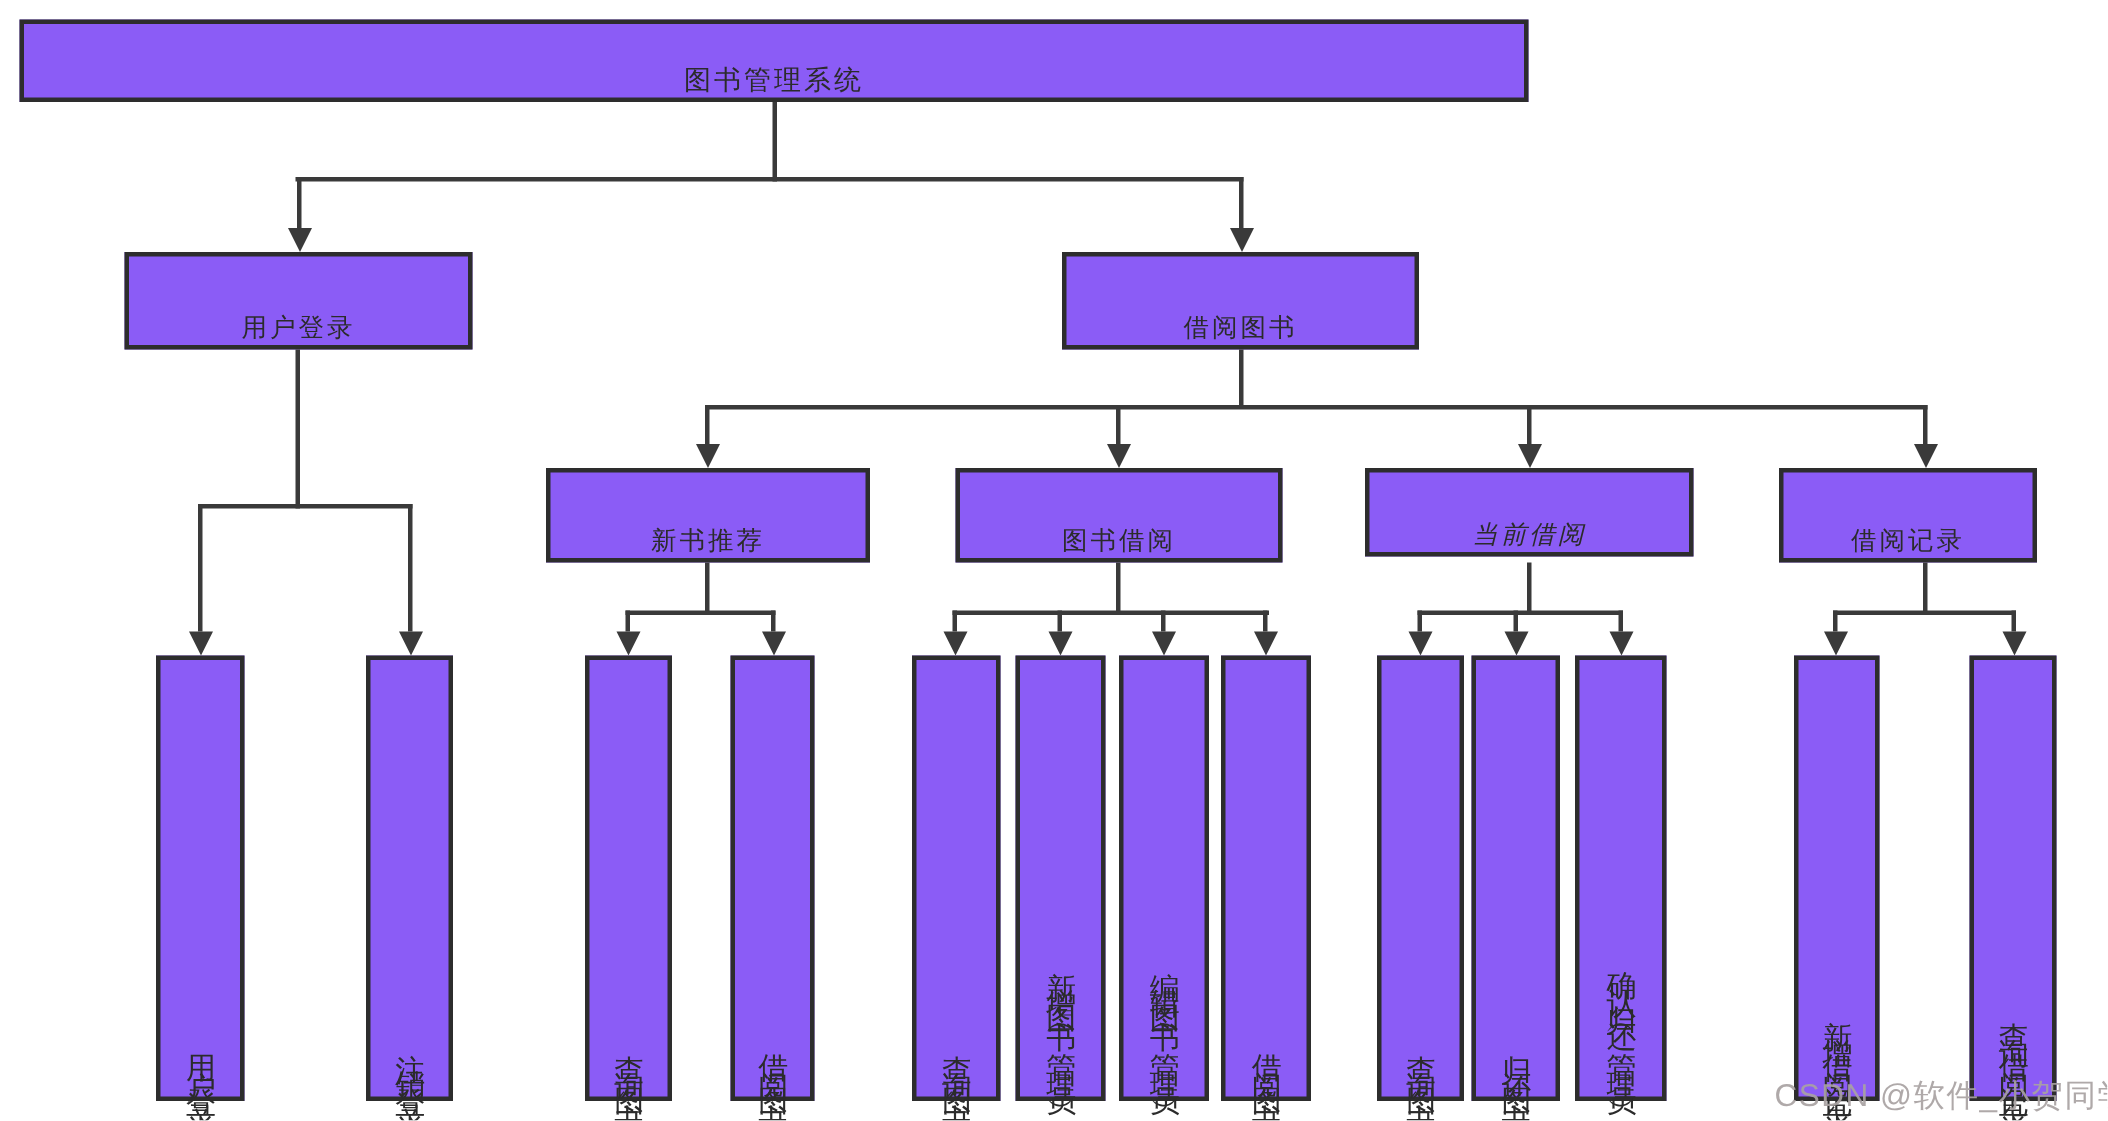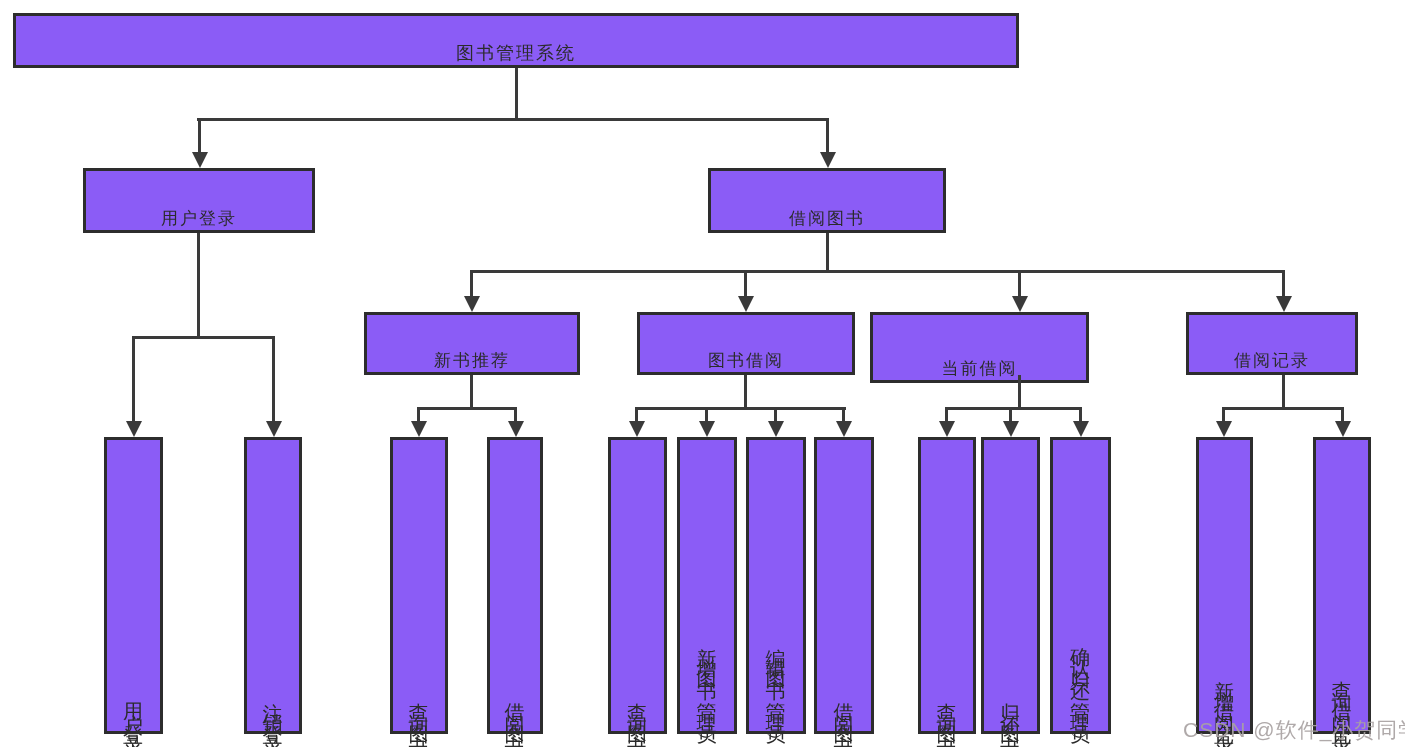--- a/index.html
+++ b/index.html
@@ -46,21 +46,21 @@
   <div class="box" style="left:708px;top:168px;width:238px;height:65px;">
     <span class="hlabel">借阅图书</span>
   </div>
 
   <div class="box" style="left:637px;top:312px;width:218px;height:63px;">
     <span class="hlabel">图书借阅</span>
   </div>
   <div class="box" style="left:364px;top:312px;width:216px;height:63px;">
     <span class="hlabel">新书推荐</span>
   </div>
-  <div class="box" style="left:870px;top:312px;width:219px;height:71px;">
+  <div class="box" style="left:910px;top:312px;width:219px;height:59px;font-style:italic;">
     <span class="hlabel">当前借阅</span>
   </div>
   <div class="box" style="left:1186px;top:312px;width:172px;height:63px;">
     <span class="hlabel">借阅记录</span>
   </div>
 
   <div class="box" style="left:104px;top:437px;width:59px;height:297px;">
     <span class="vlabel">用户登录</span>
   </div>
   <div class="box" style="left:244px;top:437px;width:58px;height:297px;">

